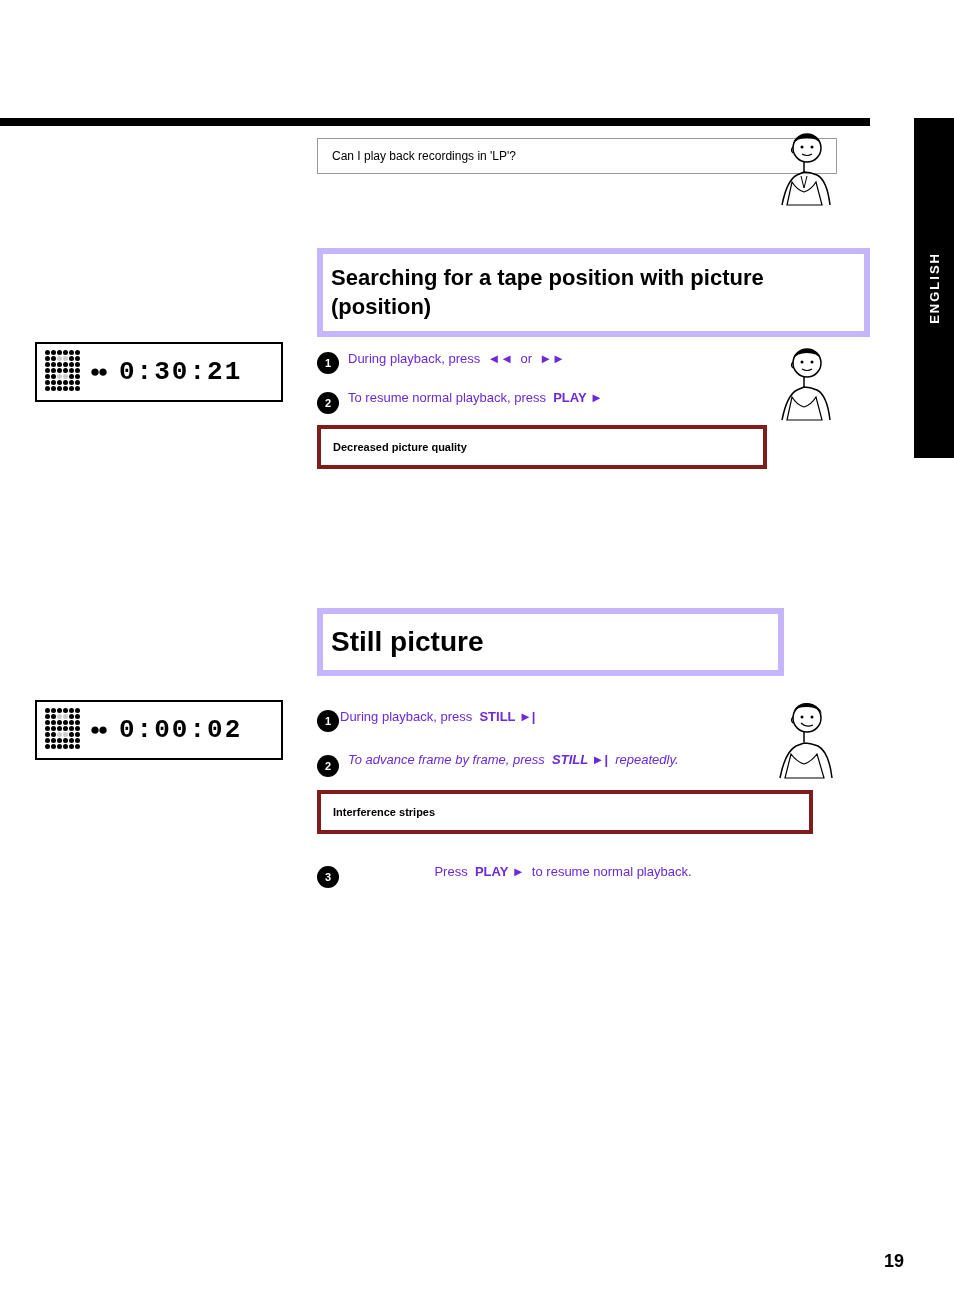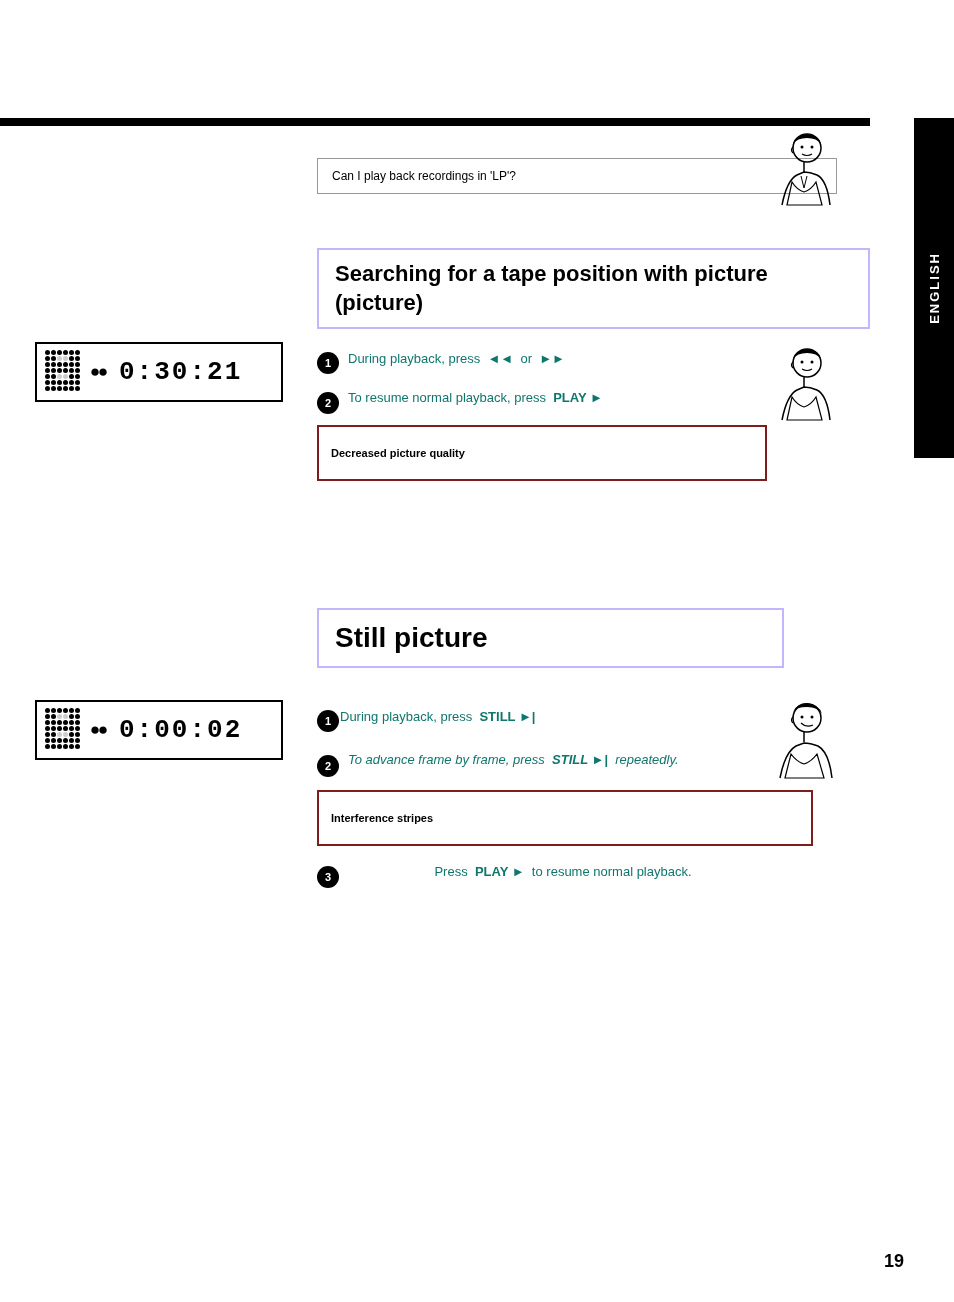--- a/index.html
+++ b/index.html
@@ -47,21 +47,20 @@
     }
 
     
     .question-box {
       position: absolute;
       top: 138px;
       left: 317px;
       width: 520px;
       border: 1px solid #999;
       padding: 10px 14px;
-      margin-top: 20px;
     }
 
     .question-box p {
       font-size: 12px;
       color: #000;
     }
 
     
     .illustration {
       position: absolute;
@@ -70,22 +69,22 @@
     }
 
     .illustration svg {
       width: 100%;
       height: 100%;
     }
 
     
     .section-heading-box {
       position: absolute;
-      border: 2px solid #c4b5fd;
-      padding: 10px 16px;
+      border: 6px solid #c4b5fd;
+      padding: 10px 8px;
     }
 
     .section-heading-box h2 {
       font-size: 22px;
       font-weight: bold;
       color: #000;
       line-height: 1.3;
     }
 
     
@@ -141,33 +140,33 @@
       align-items: center;
       justify-content: center;
       font-size: 11px;
       font-weight: bold;
       position: absolute;
     }
 
     .step-text {
       position: absolute;
       font-size: 13px;
-      color: #0f766e;
+      color: #6d28d9;
       line-height: 1.5;
     }
 
     .step-text strong {
       font-weight: bold;
     }
 
     
     .note-box {
       position: absolute;
-      border: 2px solid #7f1d1d;
-      padding: 20px 12px;
+      border: 4px solid #7f1d1d;
+      padding: 12px 12px;
     }
 
     .note-box p {
       font-size: 11px;
       font-weight: bold;
       color: #000;
     }
 
     
     .page-number {
@@ -211,21 +210,21 @@
 
     <path d="M25 75 L30 52 Q35 60 42 62 Q49 60 54 52 L60 75Z" fill="none" stroke="#000" stroke-width="1.2"></path>
 
     <path d="M39 46 L42 58 L45 46" fill="none" stroke="#000" stroke-width="1"></path>
   </svg>
 </div>
 
 <div class="section-heading-box" style="top:248px; left:317px; width:553px;">
   <h2>
     <span>Searching for a tape position with picture</span><br>
-    <span>(picture)</span>
+    <span>(position)</span>
   </h2>
 </div>
 
 <div class="display-unit" style="top:342px; left:35px;">
 
   <div class="display-dots">
 
     <span></span>
       <span></span>
       <span></span>

